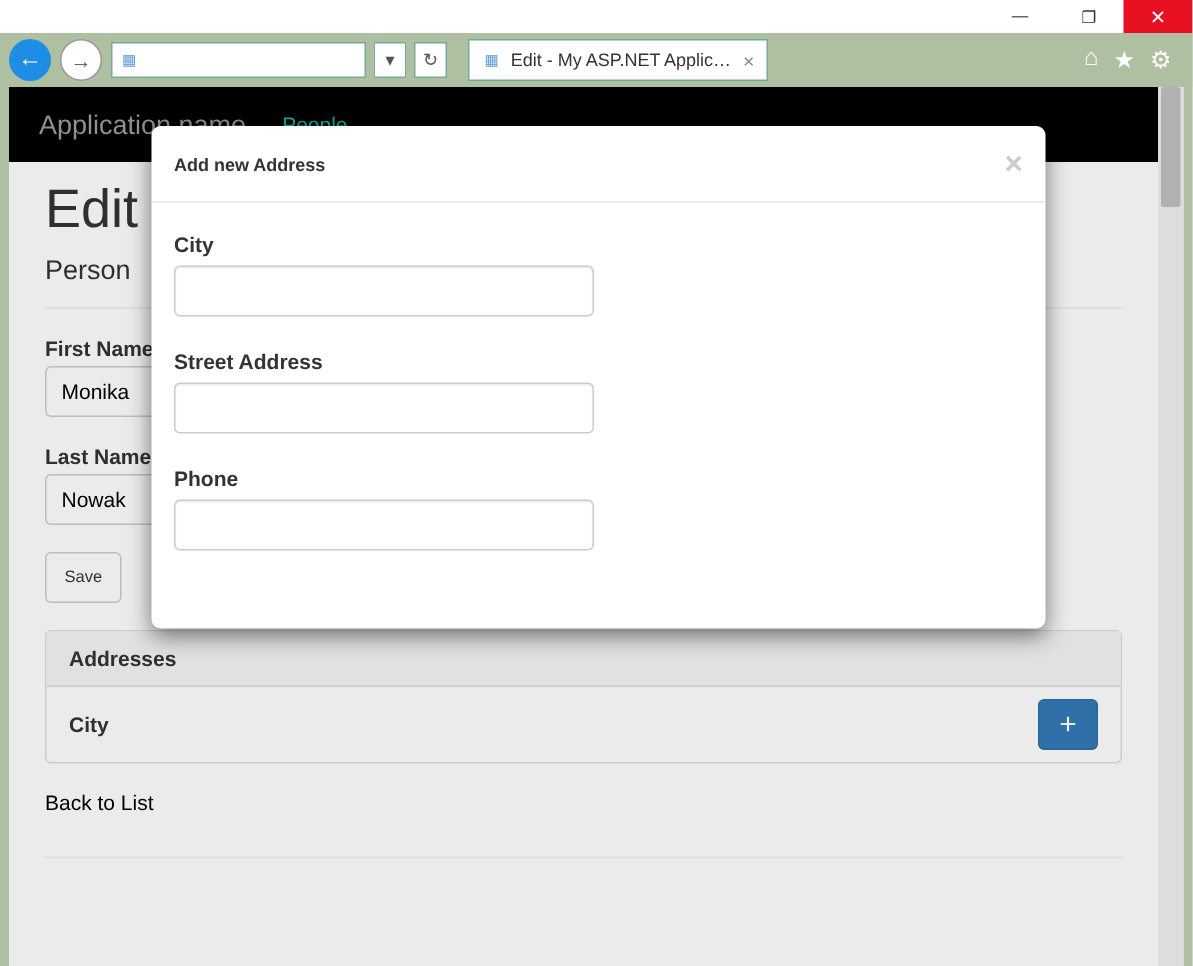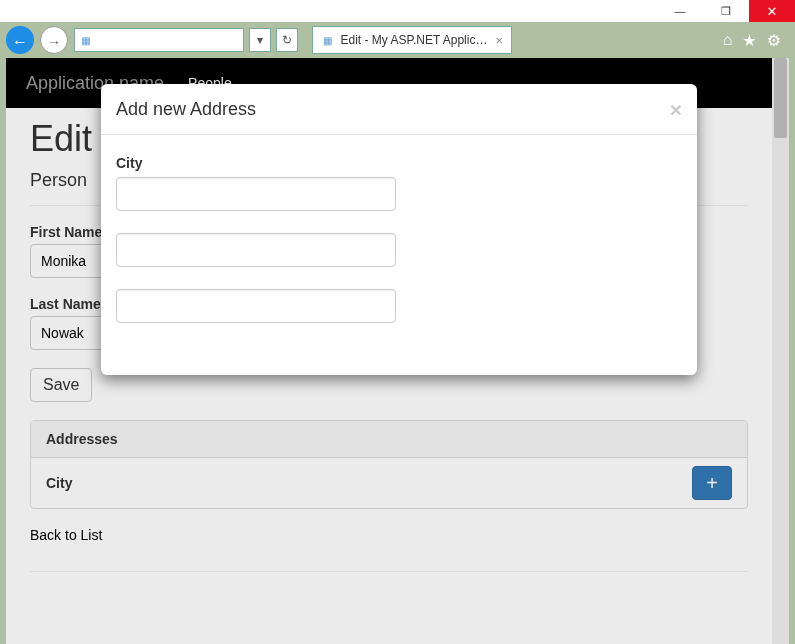--- a/index.html
+++ b/index.html
@@ -26,46 +26,46 @@
 
 
 .viewport { position: relative; background:#fff; height: calc(644px - 22px - 36px); margin: 0 6px 6px 6px; overflow: hidden; }
 .scrollbar { position:absolute; right:0; top:0; width:17px; height:100%; background:#f0f0f0; }
 .scroll-thumb { position:absolute; top:0; left:2px; width:13px; height:80px; background:#c1c1c1; border-radius:2px; }
 .scroll-arrow { position:absolute; left:0; width:17px; height:17px; display:flex; align-items:center; justify-content:center; color:#666; font-size:9px; }
 .scroll-arrow.up { top:0; }
 
 .page-navbar { background:#000; color:#fff; height:50px; display:flex; align-items:center; padding:0 20px; gap:24px; margin-right:7px; }
 .brand { color:#9d9d9d; font-size:18px; }
-.navlink { color:#ffffff; font-size:14px; }
+.navlink { color:#14b8a6; font-size:14px; }
 
 .page-body { padding: 10px 24px 0 24px; margin-right:17px; }
 h1 { font-size: 36px; font-weight: 500; margin-bottom: 10px; }
 h4 { font-size: 18px; font-weight: 500; margin-bottom: 14px; }
 hr { border:none; border-top:1px solid #eee; margin: 10px 0 18px 0; }
 
 .form-label { font-weight:700; font-size:14px; display:block; margin-bottom:4px; }
 .form-input { width:180px; height:34px; border:1px solid #ccc; border-radius:4px; padding:0 10px; font-size:14px; margin-bottom:18px; display:block; }
-.btn { display:inline-block; height:34px; padding:0 12px; border:1px solid #ccc; border-radius:4px; background:#fff; font-size:16px; line-height:32px; color:#333; }
+.btn { display:inline-block; height:34px; padding:0 12px; border:1px solid #ccc; border-radius:4px; background:#fff; font-size:11px; line-height:32px; color:#333; }
 .btn-primary { background:#337ab7; border-color:#2e6da4; color:#fff; }
 
 .panel { border:1px solid #ddd; border-radius:4px; margin-top:18px; }
 .panel-heading { background:#f5f5f5; padding:10px 15px; font-weight:700; border-bottom:1px solid #ddd; }
 .table-row { display:flex; align-items:center; padding:8px 15px; }
 .table-th { font-weight:700; flex:1; }
 .add-btn { width:40px; height:34px; background:#337ab7; border:1px solid #2e6da4; border-radius:4px; color:#fff; font-size:20px; display:flex; align-items:center; justify-content:center; margin-left:auto; }
 
 .backlink { color:#000000; display:inline-block; margin:18px 0; }
 .footer { border-top:1px solid #eee; padding:14px 0; color:#333; }
 
 
 .backdrop { position:absolute; inset:0; background:rgba(0,0,0,0.08); }
 .modal { position:absolute; left:95px; top:26px; width:596px; background:#fff; border-radius:6px; box-shadow:0 5px 15px rgba(0,0,0,0.5); }
 .modal-header { padding:15px 15px 14px 15px; border-bottom:1px solid #e5e5e5; display:flex; align-items:center; }
-.modal-title { font-size:18px; font-weight:400; }
+.modal-title { font-size:12px; font-weight:700; }
 .modal-close { margin-left:auto; color:#ccc; font-size:21px; font-weight:700; line-height:1; }
 .modal-body { padding: 20px 15px 30px 15px; }
 .modal-body .mlabel { font-weight:700; font-size:14px; display:block; margin-bottom:6px; }
 .modal-body .minput { width:280px; height:34px; border:1px solid #ccc; border-radius:4px; padding:0 10px; font-size:14px; margin-bottom:22px; display:block; box-shadow: inset 0 1px 1px rgba(0,0,0,0.075); }
 .modal-footer { padding:15px; border-top:1px solid #e5e5e5; text-align:right; }
 .modal-footer .btn { margin-left:6px; }
 </style>
 </head>
 <body>
 
@@ -146,19 +146,21 @@
   <div class="backdrop"></div>
   <div class="modal">
     <div class="modal-header">
       <span class="modal-title">Add new Address</span>
       <span class="modal-close">×</span>
     </div>
     <div class="modal-body">
       <label class="mlabel">City</label>
       <input class="minput" value="" style="">
 
+      <label class="mlabel">Street Address</label>
       <input class="minput" value="" style="">
 
+      <label class="mlabel">Phone</label>
       <input class="minput" value="" style="">
     </div>
   </div>
 
 </div>
 
 </body></html>

